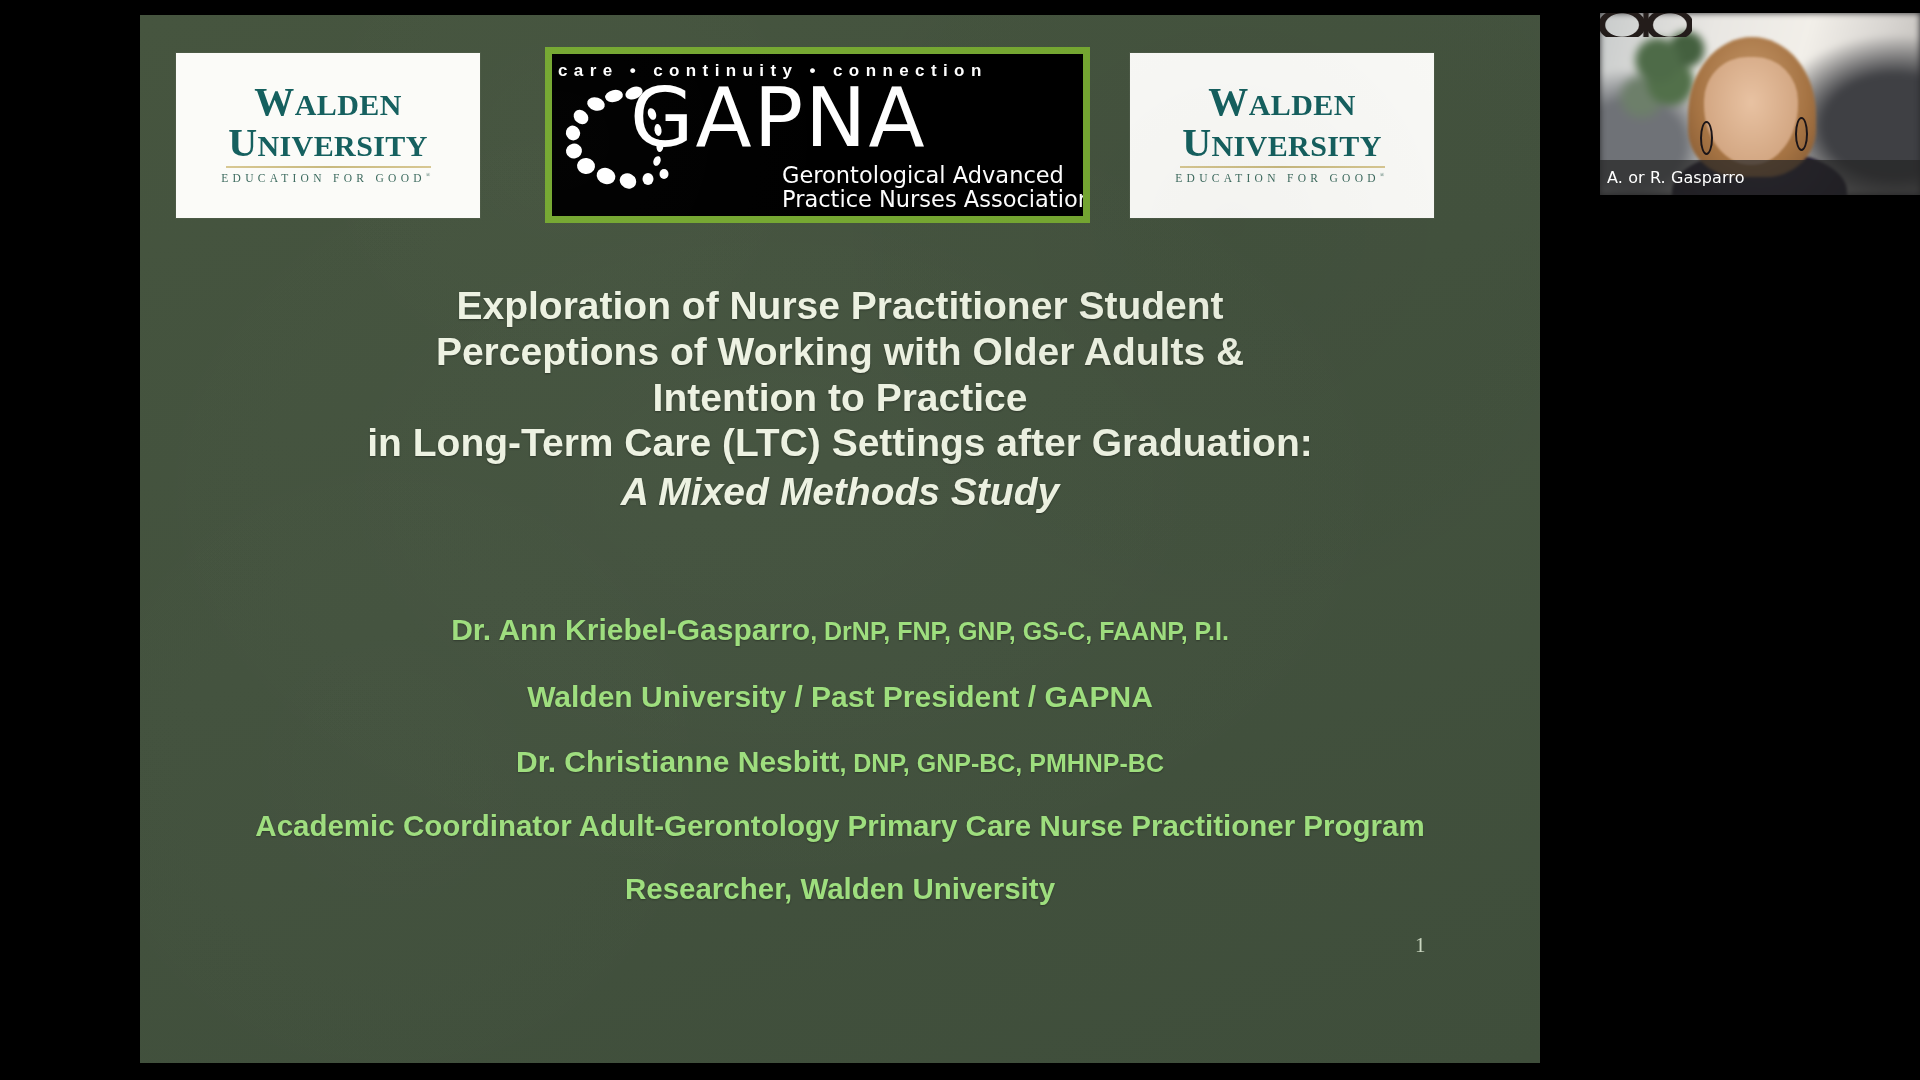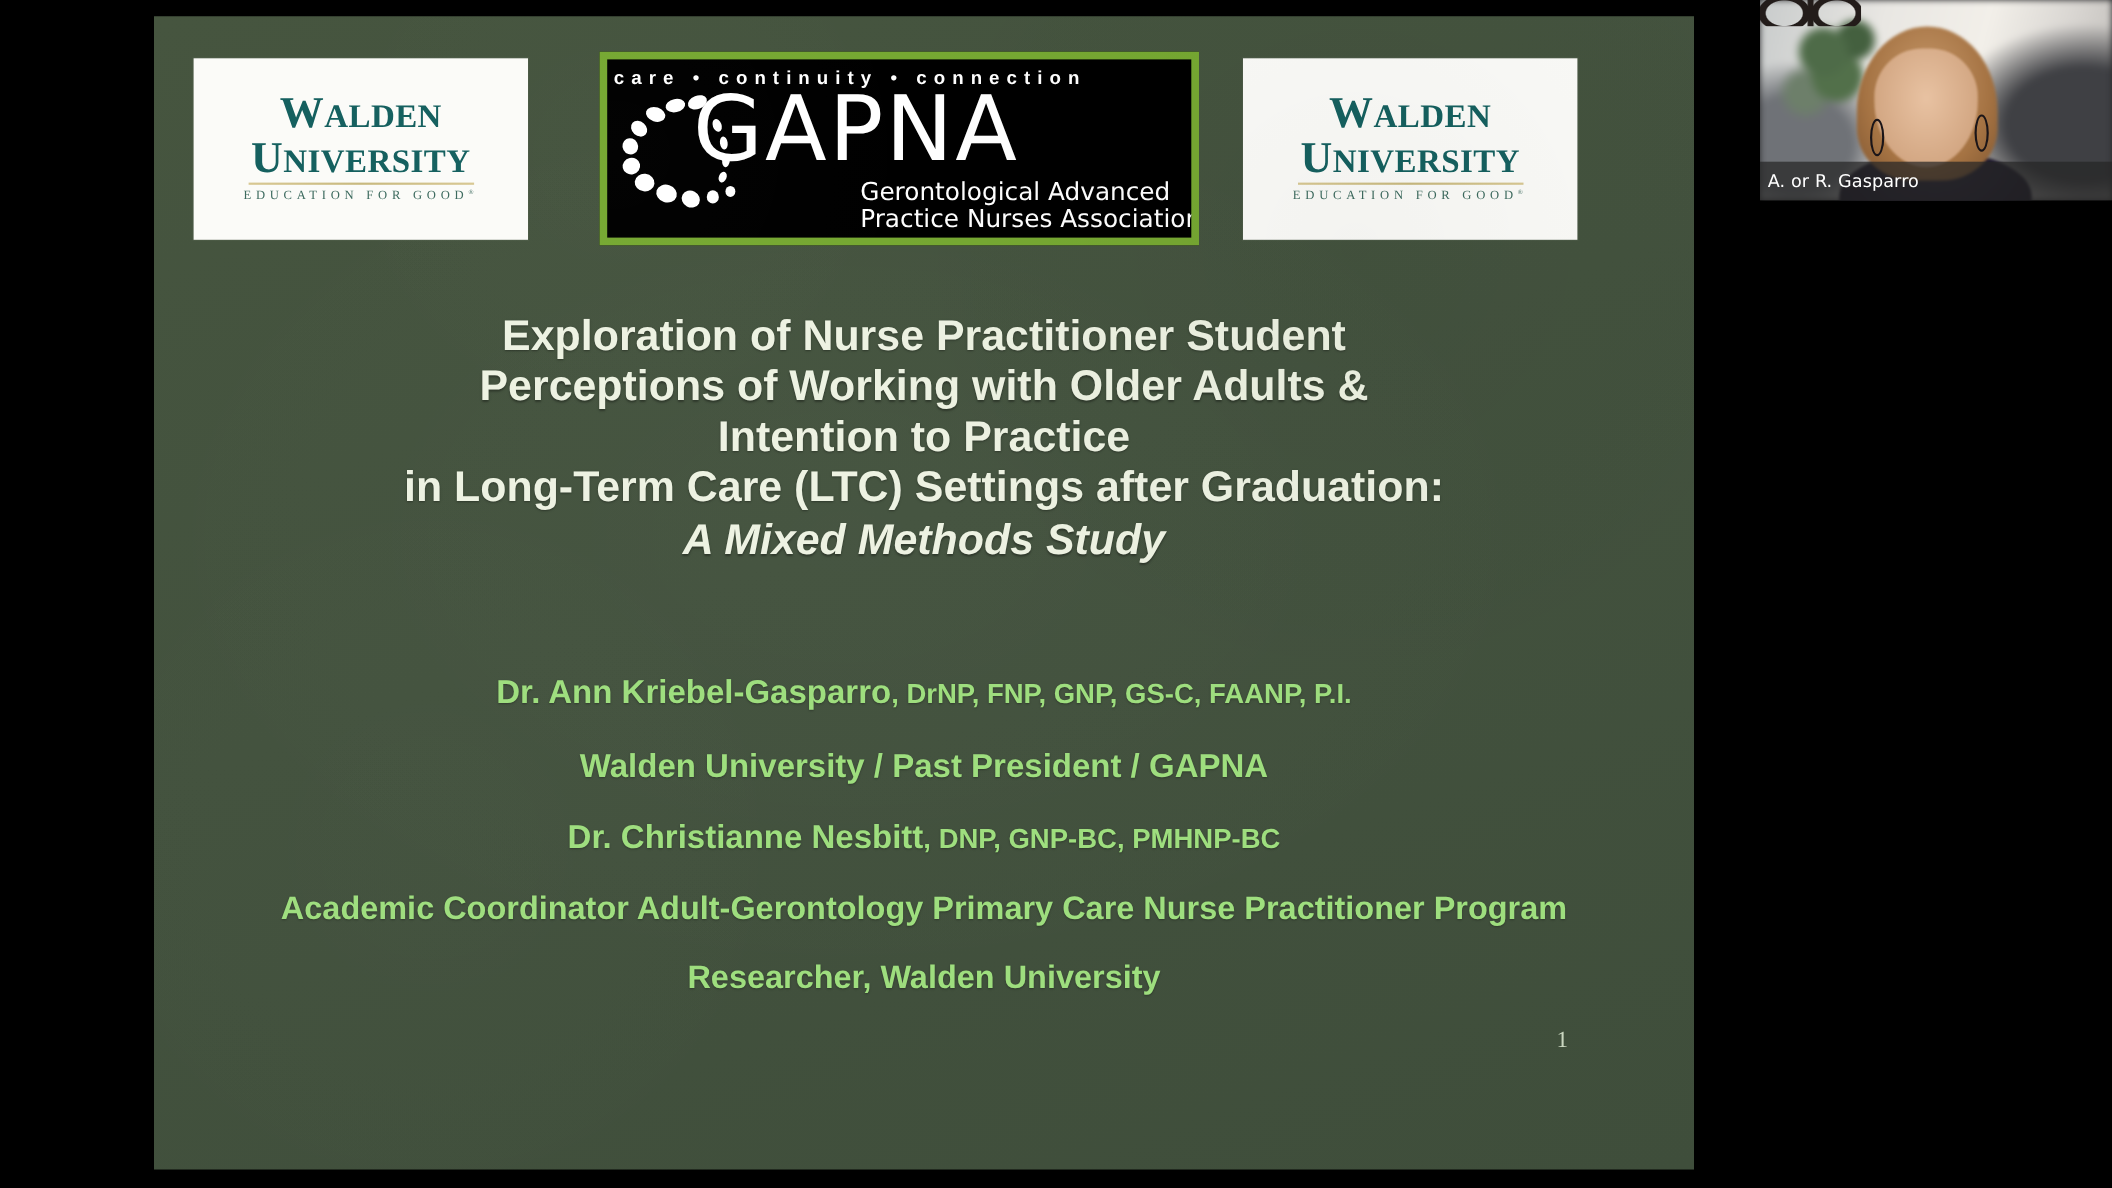--- a/index.html
+++ b/index.html
@@ -195,21 +195,21 @@
     font-family: "Liberation Serif", serif;
     font-size: 21px;
     color: #d6e2cc;
     opacity: 0.92;
   }
 
   
   #video-tile {
     position: absolute;
     left: 1600px;
-    top: 0;
+    top: 13px;
     width: 320px;
     height: 182px;
     overflow: hidden;
     background: #2a2a2c;
   }
   #video-bg {
     position: absolute;
     inset: 0;
     background:
       radial-gradient(circle at 18% 26%, #4e6b48 0 6%, transparent 9%),

